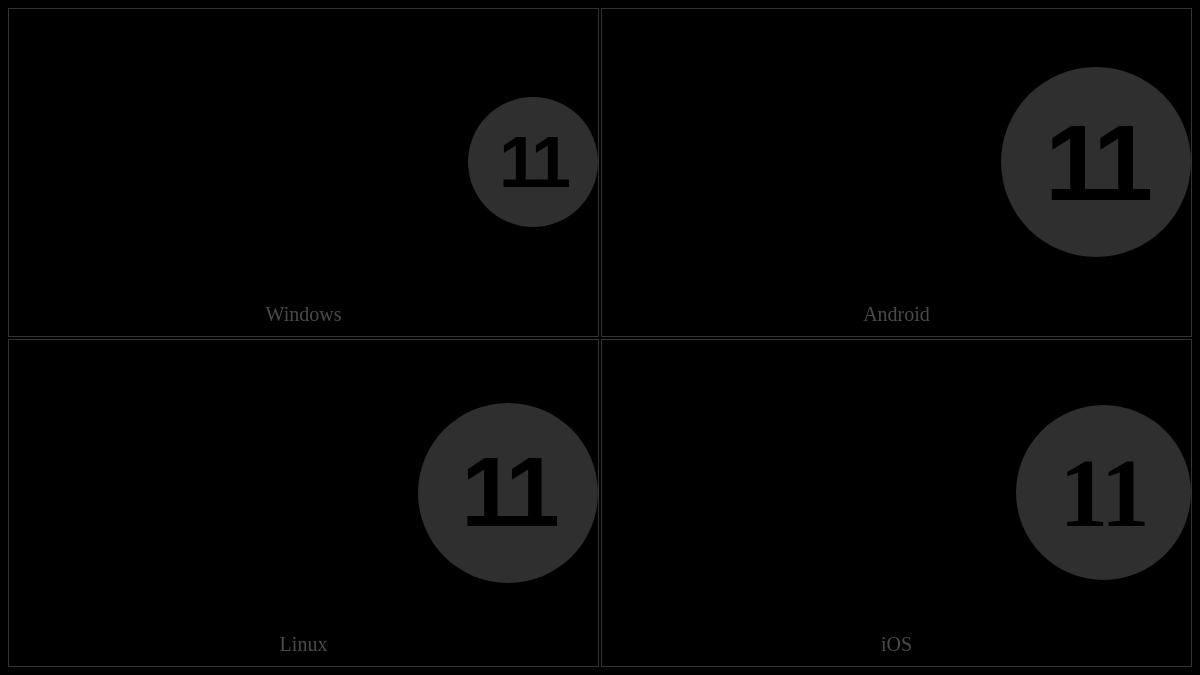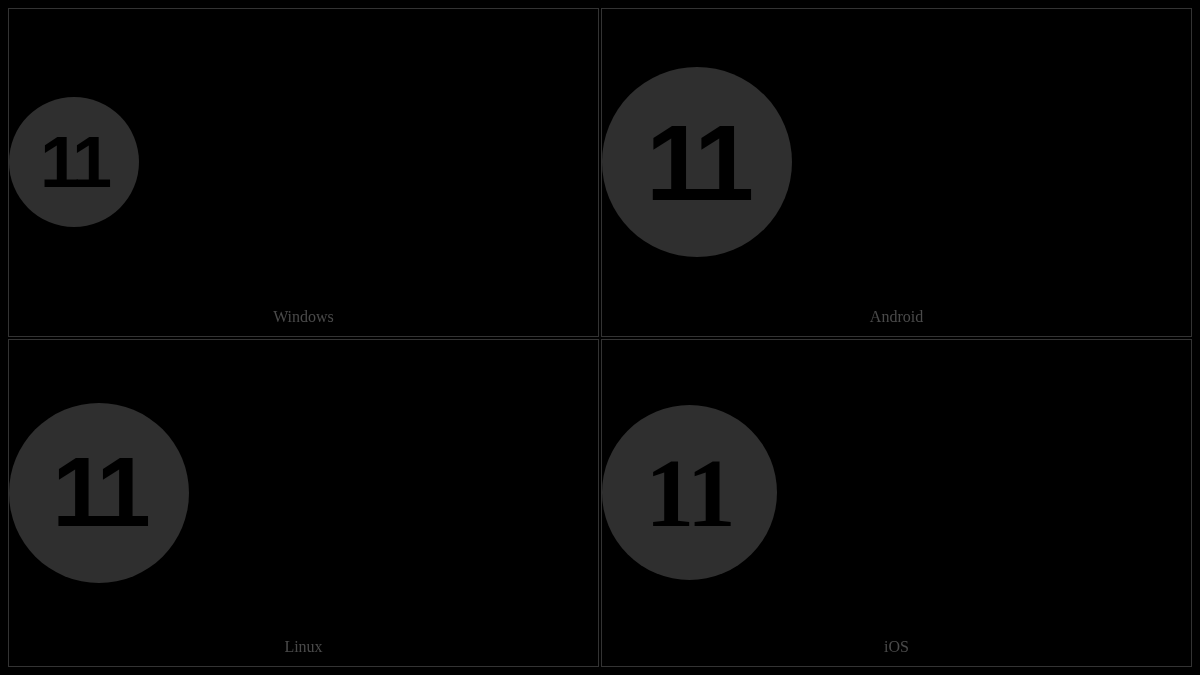--- a/index.html
+++ b/index.html
@@ -15,21 +15,21 @@
       grid-template-columns: 1fr 1fr;
       grid-template-rows: 1fr 1fr;
       gap: 2px;
       padding: 8px;
     }
     .cell {
       border: 1px solid #333;
       position: relative;
       display: flex;
       align-items: center;
-      justify-content: flex-start;
+      justify-content: flex-end;
     }
     .glyph-container {
       display: flex;
       align-items: center;
       justify-content: center;
       margin-bottom: 20px;
     }
     .circle {
       background: #2f2f2f;
       border-radius: 50%;
@@ -67,21 +67,21 @@
       font-family: Georgia, 'Times New Roman', serif;
       letter-spacing: -2px;
     }
     .label {
       position: absolute;
       bottom: 10px;
       left: 50%;
       transform: translateX(-50%);
       color: #4a4a4a;
       font-family: Georgia, 'Times New Roman', serif;
-      font-size: 16px;
+      font-size: 20px;
     }
   </style>
 </head>
 <body>
 
 <div class="cell">
   <div class="glyph-container">
     <div class="circle circle-windows">11</div>
   </div>
   <div class="label">Windows</div>

